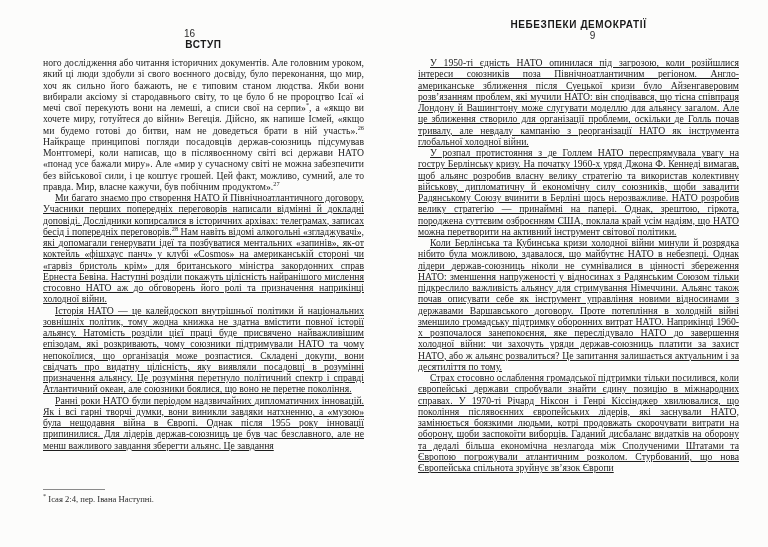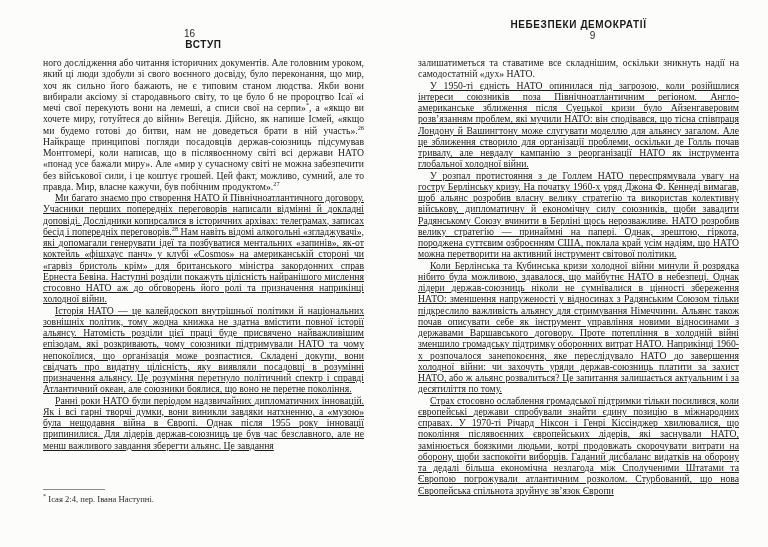--- a/index.html
+++ b/index.html
@@ -106,21 +106,20 @@
       </div>
     </div>
   </div>
 
   <div class="page right">
     <div class="running-header">
       <span class="head-title">НЕБЕЗПЕКИ ДЕМОКРАТІЇ</span>
       <span class="pagenum">9</span>
     </div>
     <div class="page-body">
-        <p class="para">залишатиметься та ставатиме все складнішим, оскільки зникнуть надії на самодостатній «дух» НАТО.</p>
         <p class="para indent">У 1950-ті єдність НАТО опинилася під загрозою, коли розійшлися інтереси союзників поза Північноатлантичним регіоном. Англо-американське зближення після Суецької кризи було Айзенгаверовим розв’язанням проблем, які мучили НАТО: він сподівався, що тісна співпраця Лондону й Вашингтону може слугувати моделлю для альянсу загалом. Але це зближення створило для організації проблеми, оскільки де Голль почав тривалу, але невдалу кампанію з реорганізації НАТО як інструмента глобальної холодної війни.</p>
         <p class="para indent">У розпал протистояння з де Голлем НАТО переспрямувала увагу на гостру Берлінську кризу. На початку 1960-х уряд Джона Ф. Кеннеді вимагав, щоб альянс розробив власну велику стратегію та використав колективну військову, дипломатичну й економічну силу союзників, щоби завадити Радянському Союзу вчинити в Берліні щось нерозважливе. НАТО розробив велику стратегію — принаймні на папері. Однак, зрештою, гіркота, породжена суттєвим озброєнням США, поклала край усім надіям, що НАТО можна перетворити на активний інструмент світової політики.</p>
         <p class="para indent">Коли Берлінська та Кубинська кризи холодної війни минули й розрядка нібито була можливою, здавалося, що майбутнє НАТО в небезпеці. Однак лідери держав-союзниць ніколи не сумнівалися в цінності збереження НАТО: зменшення напруженості у відносинах з Радянським Союзом тільки підкреслило важливість альянсу для стримування Німеччини. Альянс також почав описувати себе як інструмент управління новими відносинами з державами Варшавського договору. Проте потепління в холодній війні зменшило громадську підтримку оборонних витрат НАТО. Наприкінці 1960-х розпочалося занепокоєння, яке переслідувало НАТО до завершення холодної війни: чи захочуть уряди держав-союзниць платити за захист НАТО, або ж альянс розвалиться? Це запитання залишається актуальним і за десятиліття по тому.</p>
         <p class="para indent">Страх стосовно ослаблення громадської підтримки тільки посилився, коли європейські держави спробували знайти єдину позицію в міжнародних справах. У 1970-ті Річард Ніксон і Генрі Кіссінджер хвилювалися, що покоління післявоєнних європейських лідерів, які заснували НАТО, замінюється боязкими людьми, котрі продовжать скорочувати витрати на оборону, щоби заспокоїти виборців. Гаданий дисбаланс видатків на оборону та дедалі більша економічна незлагода між Сполученими Штатами та Європою погрожували атлантичним розколом. Стурбований, що нова Європейська спільнота зруйнує зв’язок Європи</p>
       </div>
   </div>
 
 </div>
 
 </body></html>

